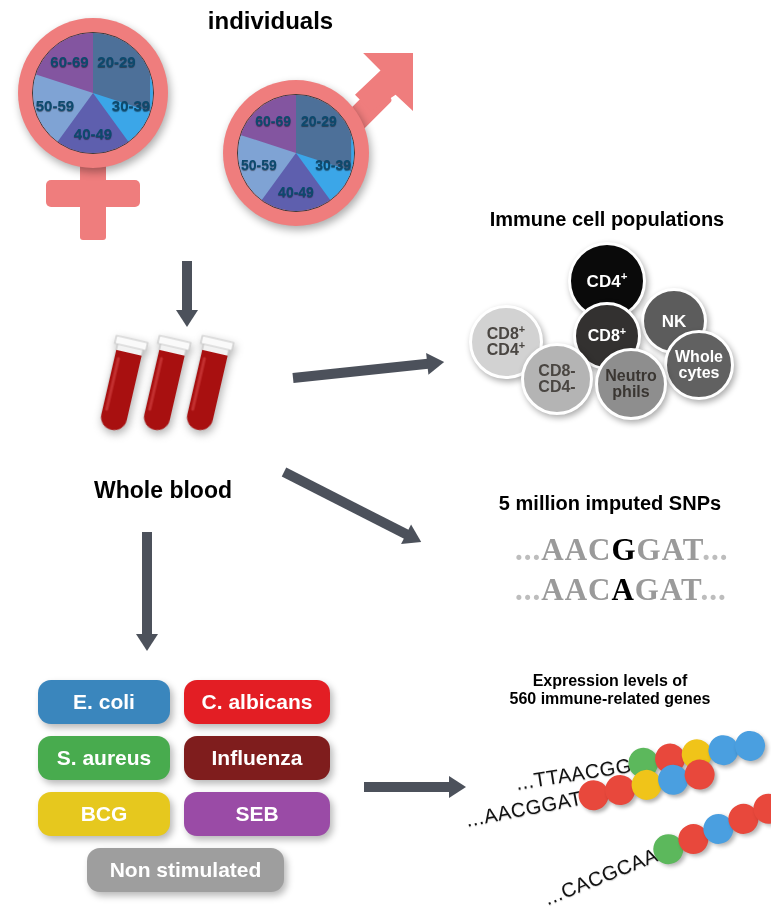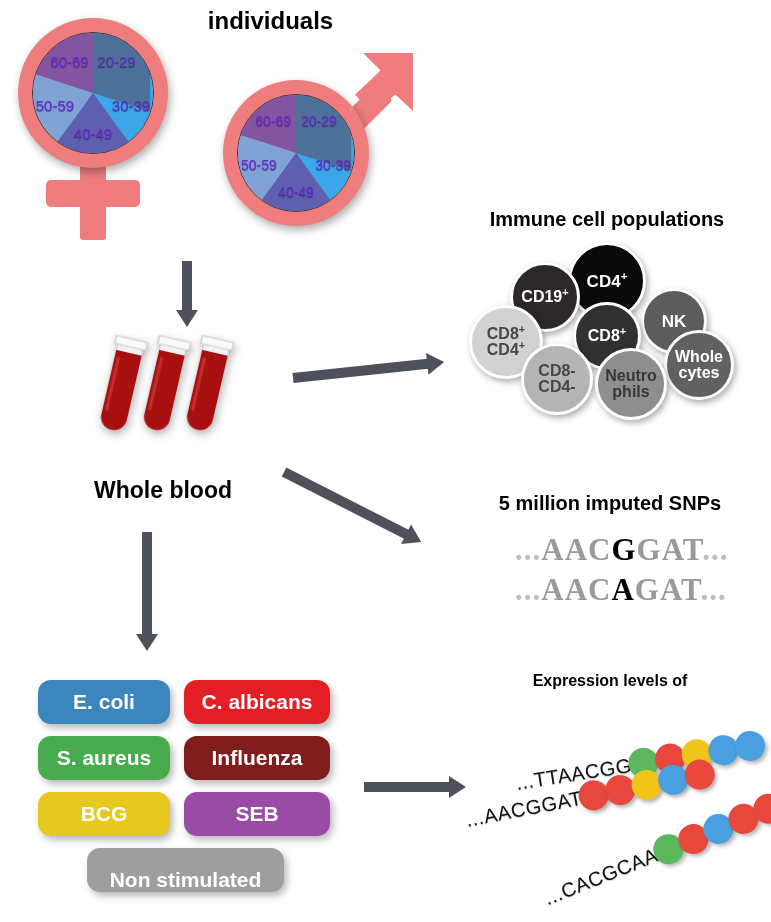--- a/index.html
+++ b/index.html
@@ -13,21 +13,21 @@
   .ring{position:absolute;border-radius:50%;background:#ef7d7d;
         box-shadow:2px 4px 9px rgba(0,0,0,.33);}
   .pie{position:absolute;border-radius:50%;overflow:hidden;
        border:1.5px solid #3a3a3a;box-sizing:border-box;}
   .seg{position:absolute;left:50%;top:50%;width:50%;height:50%;
        transform-origin:0 0;}
   .fbar,.fcross{position:absolute;background:#ef7d7d;border-radius:5px;}
   .mstem{position:absolute;background:#ef7d7d;border-radius:4px;
          transform-origin:50% 50%;}
   .mhead{position:absolute;width:0;height:0;}
-  .plabel{position:absolute;color:#6d28d9;font-weight:normal;
+  .plabel{position:absolute;color:#0c4a6e;font-weight:bold;
           white-space:nowrap;text-shadow:0 1px 1px rgba(0,0,0,.45);}
 
   
   .arrw{position:absolute;transform-origin:0 50%;}
   .arrw .shaft{position:absolute;left:0;top:50%;transform:translateY(-50%);
                background:#4c515b;}
   .arrw .head{position:absolute;top:50%;width:0;height:0;
               transform:translateY(-50%);
               border-top:11px solid transparent;border-bottom:11px solid transparent;
               border-left:17px solid #4c515b;}
@@ -151,25 +151,20 @@
   <div class="head" style="left:102px;"></div>
 </div>
 
 <div class="abs ttl" style="left:452px;top:208px;width:310px;font-size:20px;">Immune cell populations</div>
 <div class="abs" style="left:0;top:0;width:771px;height:922px;pointer-events:none;">
     <div class="cell" style="left: 568px; top: 242px; width: 78px; height: 78px; background: rgb(10, 10, 10); color: rgb(255, 255, 255); font-size: 17px;">
       <div>
         <div>CD4<sup>+</sup></div>
       </div>
     </div>
-    <div class="cell" style="left: 510px; top: 262px; width: 70px; height: 70px; background: rgb(43, 40, 39); color: rgb(255, 255, 255); font-size: 16px;">
-      <div>
-        <div>CD19<sup>+</sup></div>
-      </div>
-    </div>
     <div class="cell" style="left: 641px; top: 288px; width: 66px; height: 66px; background: rgb(92, 92, 92); color: rgb(255, 255, 255); font-size: 17px;">
       <div>
         <div>NK</div>
       </div>
     </div>
     <div class="cell" style="left: 573px; top: 302px; width: 68px; height: 68px; background: rgb(51, 49, 48); color: rgb(255, 255, 255); font-size: 16px;">
       <div>
         <div>CD8<sup>+</sup></div>
       </div>
     </div>
@@ -217,27 +212,28 @@
     </div>
     <div class="stim" style="left: 184px; top: 736px; width: 146px; height: 44px; background: #7f1d1d; pointer-events: auto;">
       <span>Influenza</span>
     </div>
     <div class="stim" style="left: 38px; top: 792px; width: 132px; height: 44px; background: rgb(230, 200, 30); pointer-events: auto;">
       <span>BCG</span>
     </div>
     <div class="stim" style="left: 184px; top: 792px; width: 146px; height: 44px; background: rgb(154, 75, 166); pointer-events: auto;">
       <span>SEB</span>
     </div>
-    <div class="stim" style="left: 87px; top: 848px; width: 197px; height: 44px; background: rgb(158, 158, 158); pointer-events: auto; align-items: flex-end;">
+    <div class="stim" style="left: 87px; top: 848px; width: 197px; height: 44px; background: rgb(158, 158, 158); pointer-events: auto;">
       <span>Non stimulated</span>
     </div>
   </div>
 
 <div class="abs ttl" style="left:455px;top:672px;width:310px;font-size:16px;">
   <div>Expression levels of</div>
+  <div>560 immune-related genes</div>
 </div>
 
 <div class="arrw" style="left:364px;top:775px;width:110px;height:24px;">
   <div class="shaft" style="width:88px;height:10px;"></div>
   <div class="head" style="left:85px;"></div>
 </div>
 
 <div class="abs" style="left:0;top:0;width:771px;height:922px;pointer-events:none;">
     <div class="strand" style="left: 516px; top: 768px; transform: rotate(-9deg);">
       <span class="seq">...TTAACGG</span>

